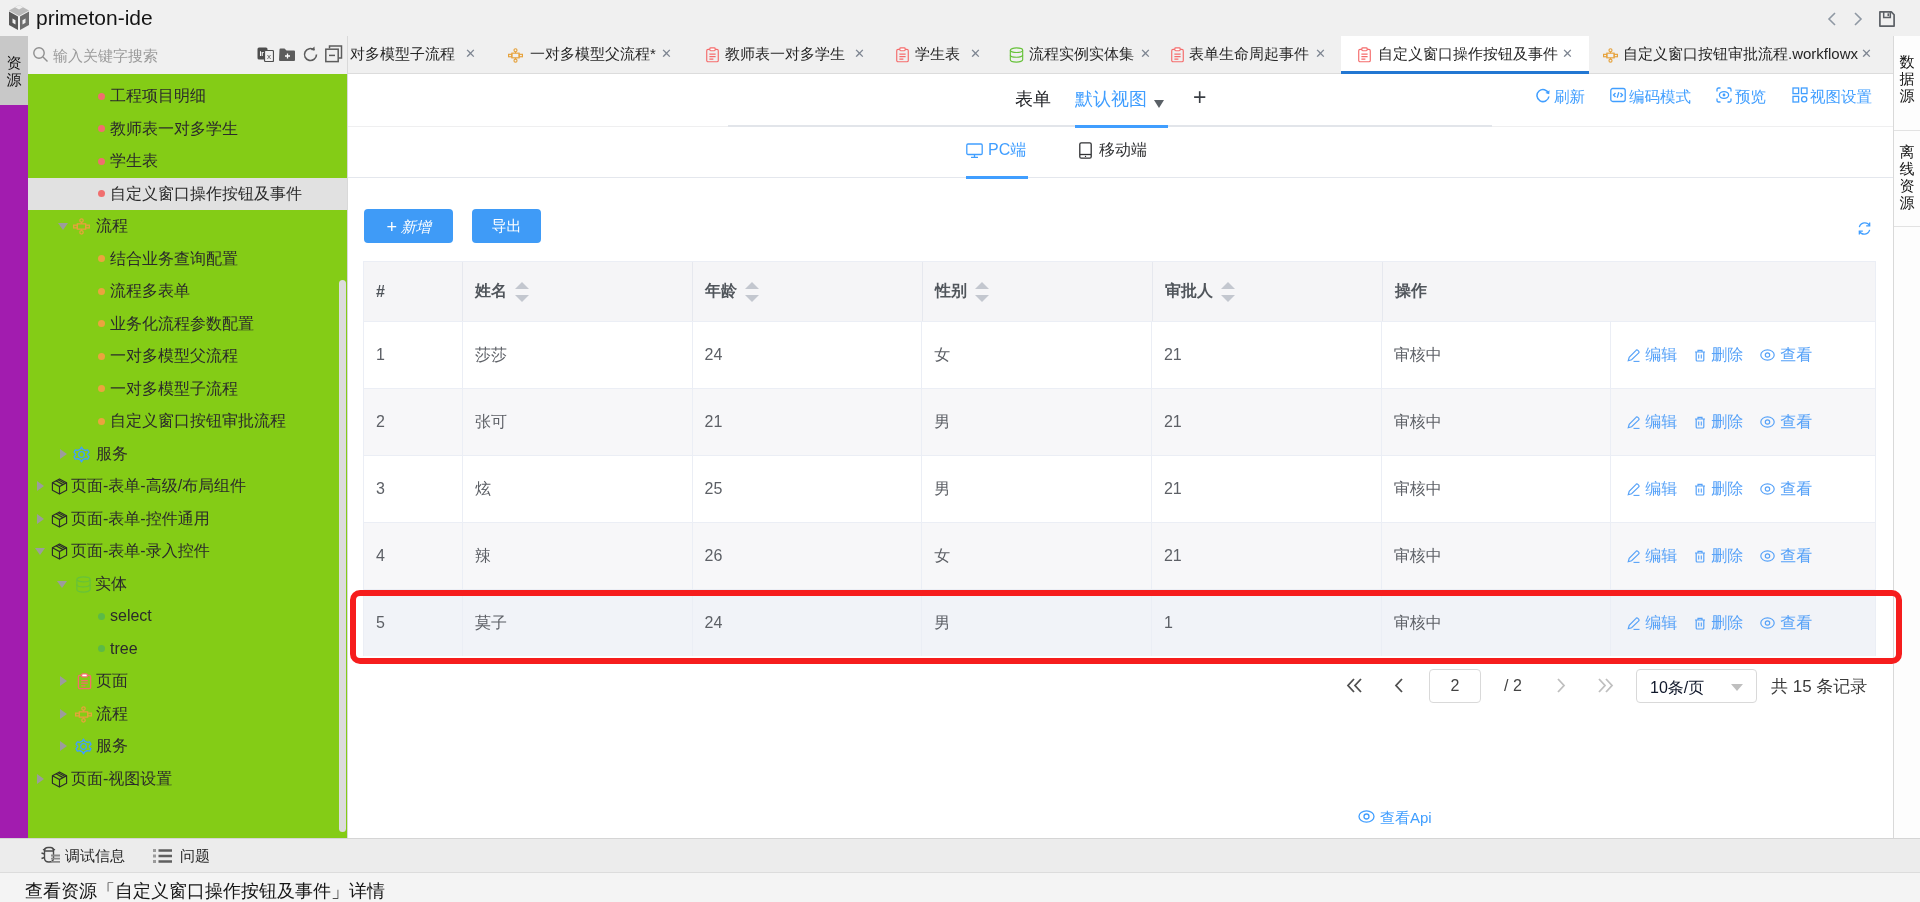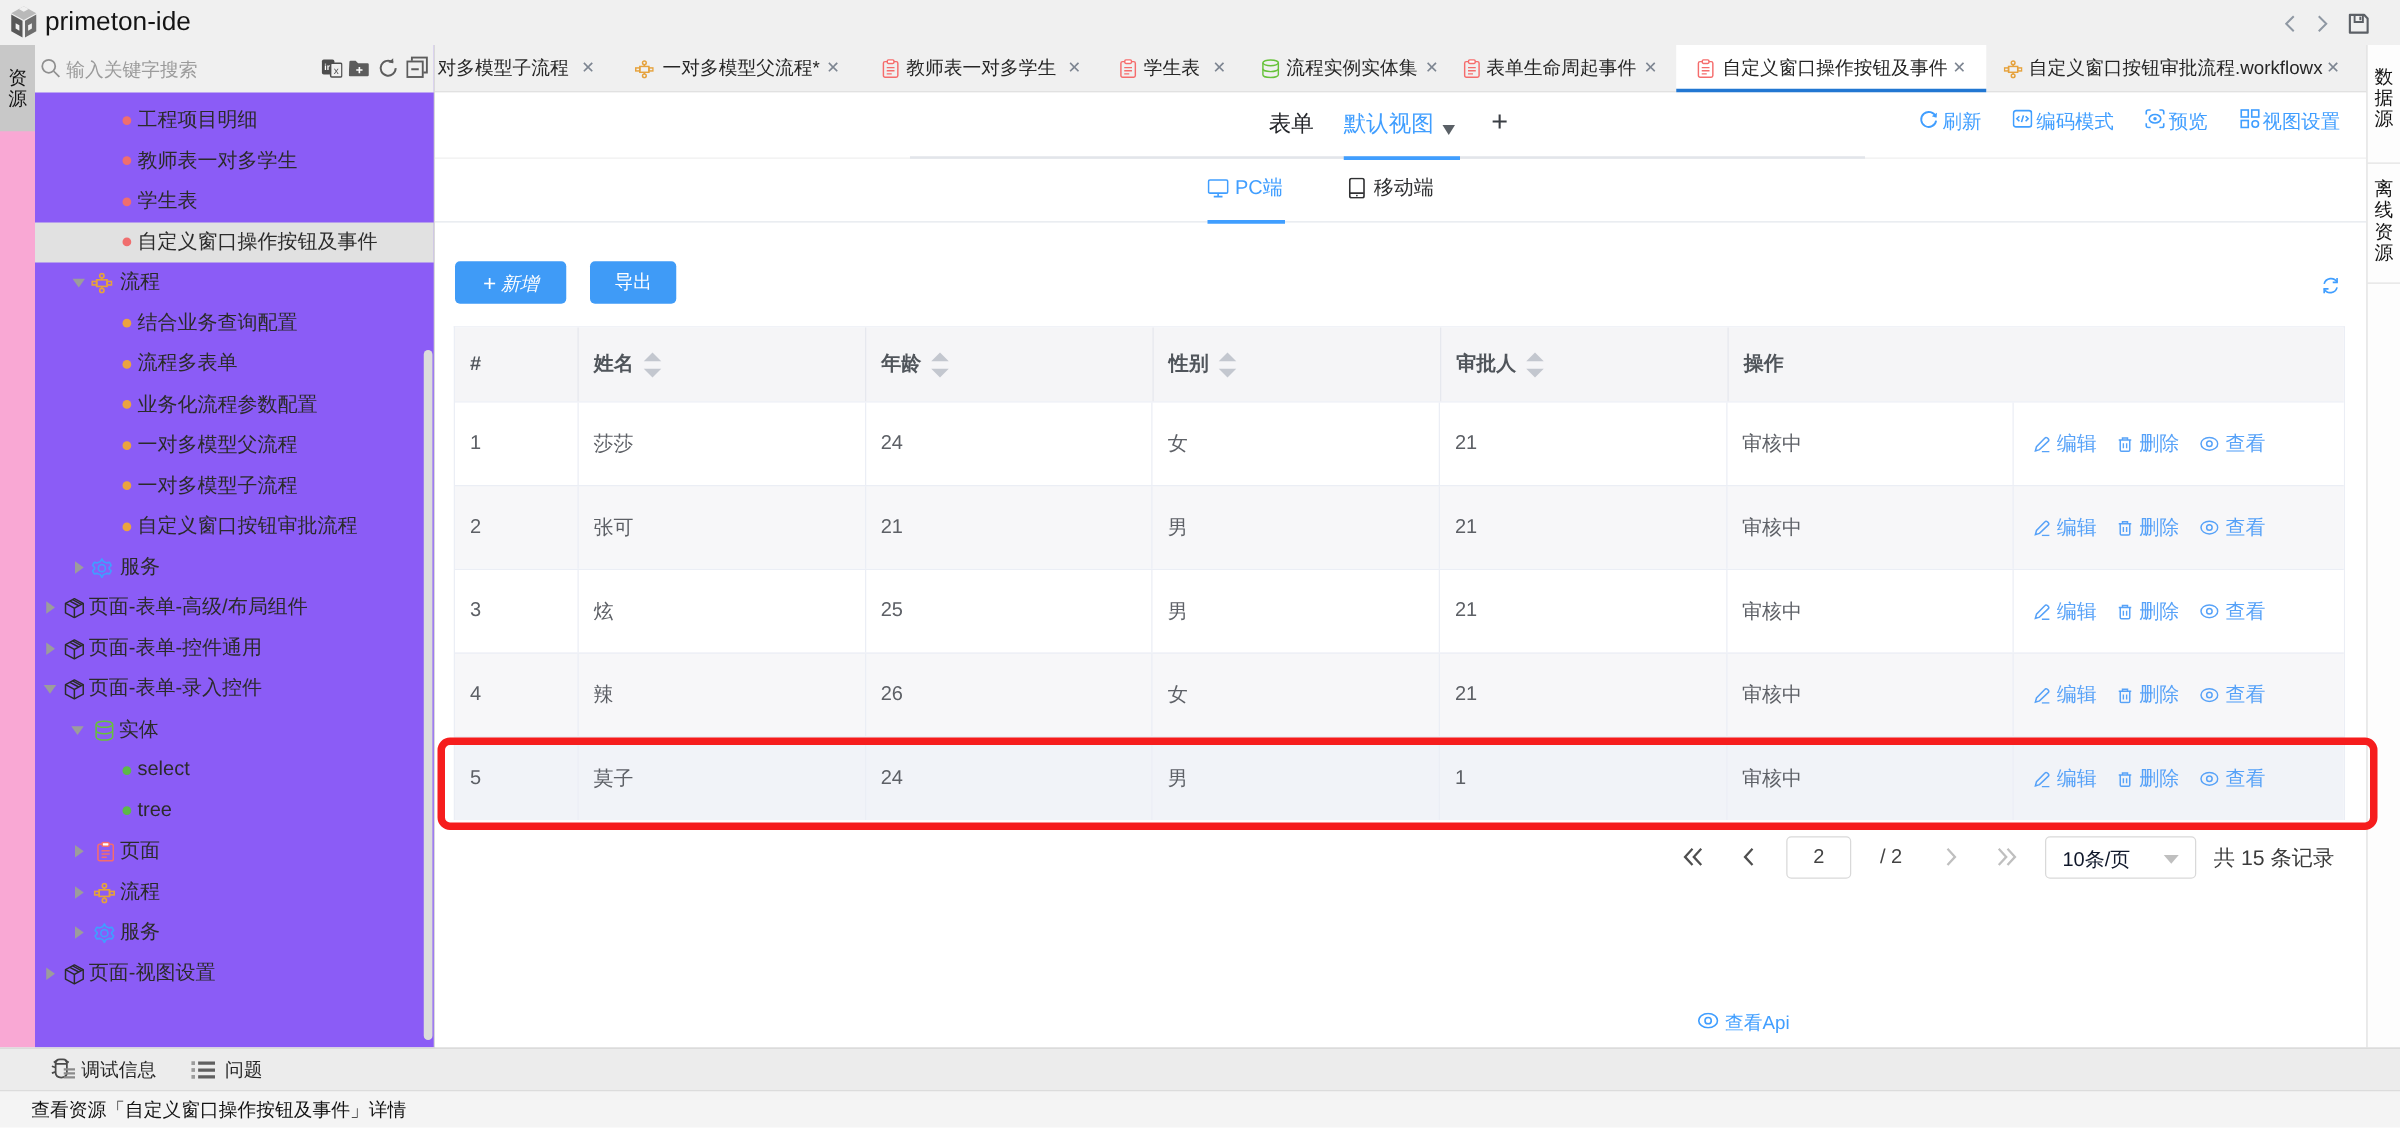--- a/index.html
+++ b/index.html
@@ -2,28 +2,28 @@
 <html><head>
 <meta charset="utf-8">
 <style>
 * { margin:0; padding:0; box-sizing:border-box; }
 html,body { width:1920px; height:902px; overflow:hidden; font-family:"Liberation Sans",sans-serif; background:#fff; color:#333; }
 .abs { position:absolute; }
 
 #titlebar { position:absolute; left:0; top:0; width:1920px; height:36px; background:#f0f0f0; }
 #title-text { position:absolute; left:36px; top:6px; font-size:21px; color:#141414; }
 
-#leftstrip { position:absolute; left:0; top:36px; width:28px; height:802px; background:#f9a8d4; }
+#leftstrip { position:absolute; left:0; top:36px; width:28px; height:802px; background:#a21caf; }
 #res-tab { position:absolute; left:0; top:0; width:28px; height:69px; background:#c8c8c8; color:#141414; font-size:15px; text-align:center; line-height:17px; padding-top:18px; }
 
 #rightstrip { position:absolute; left:1893px; top:36px; width:27px; height:802px; background:#fdfdfd; border-left:1px solid #d9d9d9; }
 .vtab { position:absolute; left:0; width:26px; color:#141414; font-size:15px; text-align:center; line-height:17px; }
 .vsep { position:absolute; left:0; width:26px; height:1px; background:#e2e2e2; }
 
-#leftpanel { position:absolute; left:28px; top:36px; width:320px; height:802px; background:#8b5cf6; border-right:1px solid #d9d9d9; }
+#leftpanel { position:absolute; left:28px; top:36px; width:320px; height:802px; background:#84cc16; border-right:1px solid #d9d9d9; }
 #searchrow { position:absolute; left:0; top:0; width:319px; height:38px; background:#f0f0f0; }
 #search-ph { position:absolute; left:25px; top:11px; color:#9b9b9b; font-size:15px; }
 #tree { position:absolute; left:0; top:44px; width:319px; }
 .trow { position:relative; height:32.5px; }
 .trow .lbl { position:absolute; top:50%; transform:translateY(-50%); font-size:16px; color:#2b2b2b; white-space:nowrap; }
 .trow.sel { background:#e1e1e1; }
 .dot { position:absolute; top:50%; margin-top:-3.5px; width:7px; height:7px; border-radius:50%; }
 .dot.red { background:#f06e6e; }
 .dot.org { background:#eba33f; }
 .dot.grn { background:#5cba47; }
@@ -59,21 +59,21 @@
 .sorter:after { content:""; position:absolute; left:0; bottom:0; border-left:7px solid transparent; border-right:7px solid transparent; border-top:7px solid #c3c7cf; }
 .oplink { display:inline-flex; align-items:center; color:#57a2f8; margin-right:17px; }
 .oplink svg { margin-right:5px; }
 
 #redrect { position:absolute; left:2px; top:516px; width:1552px; height:74px; border:6px solid #f61d1d; border-radius:10px; z-index:5; }
 
 #pager { position:absolute; left:0; top:582px; width:1528px; height:60px; font-size:16px; color:#606266; }
 
 #debugbar { position:absolute; left:0; top:838px; width:1920px; height:34px; background:#ececec; border-top:1px solid #d5d5d5; }
 #statusbar { position:absolute; left:0; top:872px; width:1920px; height:30px; background:#f4f4f4; border-top:1px solid #dcdcdc; }
-#statusbar .tx { position:absolute; left:25px; top:6px; font-size:15px; color:#141414; }
+#statusbar .tx { position:absolute; left:25px; top:6px; font-size:18px; color:#141414; }
 </style>
 </head>
 <body>
 <svg width="0" height="0" style="position:absolute;">
   <defs>
     <g id="i-gear" fill="none" stroke="#409eff" stroke-width="1.4">
       <circle cx="9" cy="9" r="3"></circle>
       <path d="M9 1.2 L10.4 3.6 A5.8 5.8 0 0 1 12.8 4.6 L15.5 4.1 L16.9 6.6 L15.1 8.6 A5.8 5.8 0 0 1 15.1 9.4 L16.9 11.4 L15.5 13.9 L12.8 13.4 A5.8 5.8 0 0 1 10.4 14.4 L9 16.8 L7.6 14.4 A5.8 5.8 0 0 1 5.2 13.4 L2.5 13.9 L1.1 11.4 L2.9 9.4 A5.8 5.8 0 0 1 2.9 8.6 L1.1 6.6 L2.5 4.1 L5.2 4.6 A5.8 5.8 0 0 1 7.6 3.6 Z" stroke-linejoin="round"></path>
     </g>
     <g id="i-cube" fill="none" stroke="#2b2b2b" stroke-width="1.25">

